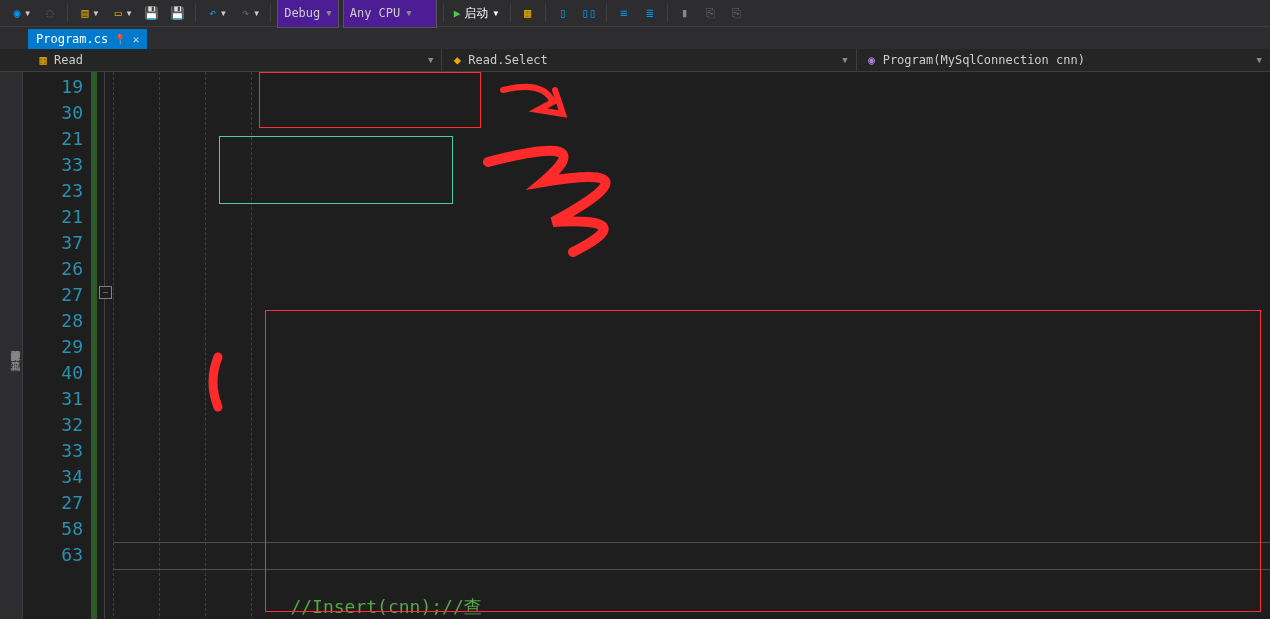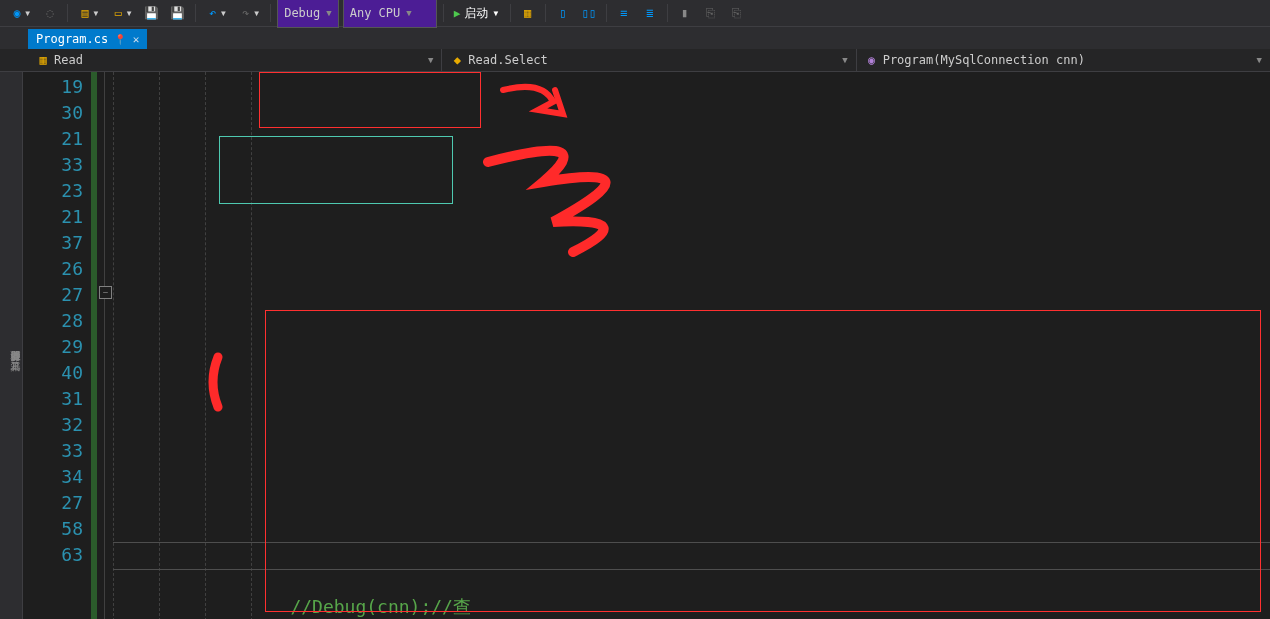--- a/index.html
+++ b/index.html
@@ -171,21 +171,21 @@
     
     <svg class="annot" style="left:370px;top:0px" width="260" height="220">
       <path d="M20 18 Q60 8 70 30 L55 38 L80 42 L72 18" fill="none" stroke="#ff2a2a" stroke-width="6" stroke-linecap="round"></path>
       <path d="M5 90 Q120 60 60 110 Q180 90 70 150 Q160 145 90 180" fill="none" stroke="#ff2a2a" stroke-width="10" stroke-linecap="round"></path>
     </svg>
     <svg class="annot" style="left:90px;top:280px" width="30" height="60">
       <path d="M15 5 Q5 30 15 55" fill="none" stroke="#ff2a2a" stroke-width="9" stroke-linecap="round"></path>
     </svg>
 
     
-<div>                <span class="c-com">//Debug(cnn);//查</span></div>
+<div>                <span class="c-com">//Insert(cnn);//查</span></div>
 
 
 
 
 
 
 
 
 
 

